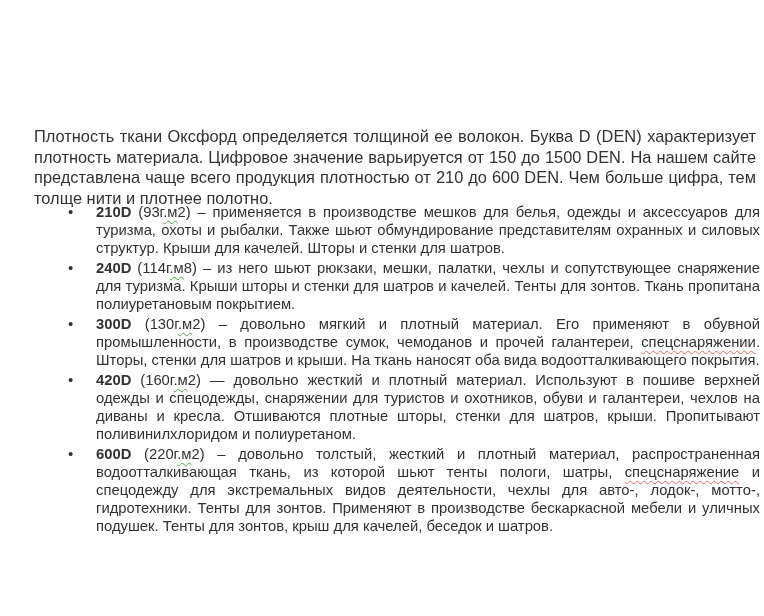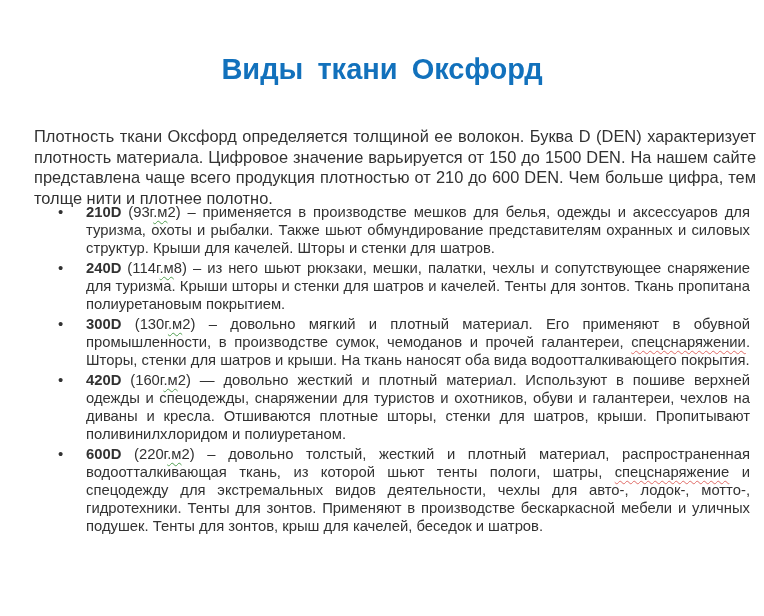--- a/index.html
+++ b/index.html
@@ -35,21 +35,21 @@
     left: 18px;
     width: 722px;
     margin: 16px;
     font-size: 16.4px;
     line-height: 20.6px;
     text-align: justify;
   }
   .fabric-list {
     position: absolute;
     top: 203px;
-    left: 56px;
+    left: 66px;
     width: 694px;
     margin: 0;
     padding: 0;
     list-style: none;
   }
   .fabric-list li {
     position: relative;
     padding-left: 30px;
     margin: 0 0 2px 0;
     font-size: 14.8px;
@@ -79,21 +79,20 @@
     text-decoration-color: var(--grammar-green, #4f9e4f);
     text-decoration-thickness: 1px;
     text-underline-offset: 3px;
     text-decoration-skip-ink: none;
   }
 </style>
 </head>
 <body>
 
 <div class="page">
-  <h1 class="title">Виды ткани Оксфорд</h1>
 
   <p class="intro">Плотность ткани Оксфорд определяется толщиной ее волокон. Буква D (DEN) характеризует плотность материала. Цифровое значение варьируется от 150 до 1500 DEN. На нашем сайте представлена чаще всего продукция плотностью от 210 до 600 DEN. Чем больше цифра, тем толще нити и плотнее полотно.</p>
 
   <ul class="fabric-list">
       <li><span class="run-bold">210D</span><span class="run-plain"> (93г</span><span class="run-grammar">.м</span><span class="run-plain">2) – применяется в производстве мешков для белья, одежды и аксессуаров для туризма, охоты и рыбалки. Также шьют обмундирование представителям охранных и силовых структур. Крыши для качелей. Шторы и стенки для шатров.</span></li>
       <li><span class="run-bold">240D</span><span class="run-plain"> (114г</span><span class="run-grammar">.м</span><span class="run-plain">8) – из него шьют рюкзаки, мешки, палатки, чехлы и сопутствующее снаряжение для туризма. Крыши шторы и стенки для шатров и качелей. Тенты для зонтов. Ткань пропитана полиуретановым покрытием.</span></li>
       <li><span class="run-bold">300D</span><span class="run-plain"> (130г</span><span class="run-grammar">.м</span><span class="run-plain">2) – довольно мягкий и плотный материал. Его применяют в обувной промышленности, в производстве сумок, чемоданов и прочей галантереи, </span><span class="run-spell">спецснаряжении</span><span class="run-plain">. Шторы, стенки для шатров и крыши. На ткань наносят оба вида водоотталкивающего покрытия.</span></li>
       <li><span class="run-bold">420D</span><span class="run-plain"> (160г</span><span class="run-grammar">.м</span><span class="run-plain">2) — довольно жесткий и плотный материал. Используют в пошиве верхней одежды и спецодежды, снаряжении для туристов и охотников, обуви и галантереи, чехлов на диваны и кресла. Отшиваются плотные шторы, стенки для шатров, крыши. Пропитывают поливинилхлоридом и полиуретаном.</span></li>
       <li><span class="run-bold">600D</span><span class="run-plain"> (220г</span><span class="run-grammar">.м</span><span class="run-plain">2) – довольно толстый, жесткий и плотный материал, распространенная водоотталкивающая ткань, из которой шьют тенты пологи, шатры, </span><span class="run-spell">спецснаряжение</span><span class="run-plain"> и спецодежду для экстремальных видов деятельности, чехлы для авто-, лодок-, мотто-, гидротехники. Тенты для зонтов. Применяют в производстве бескаркасной мебели и уличных подушек. Тенты для зонтов, крыш для качелей, беседок и шатров.</span></li>
     </ul>

